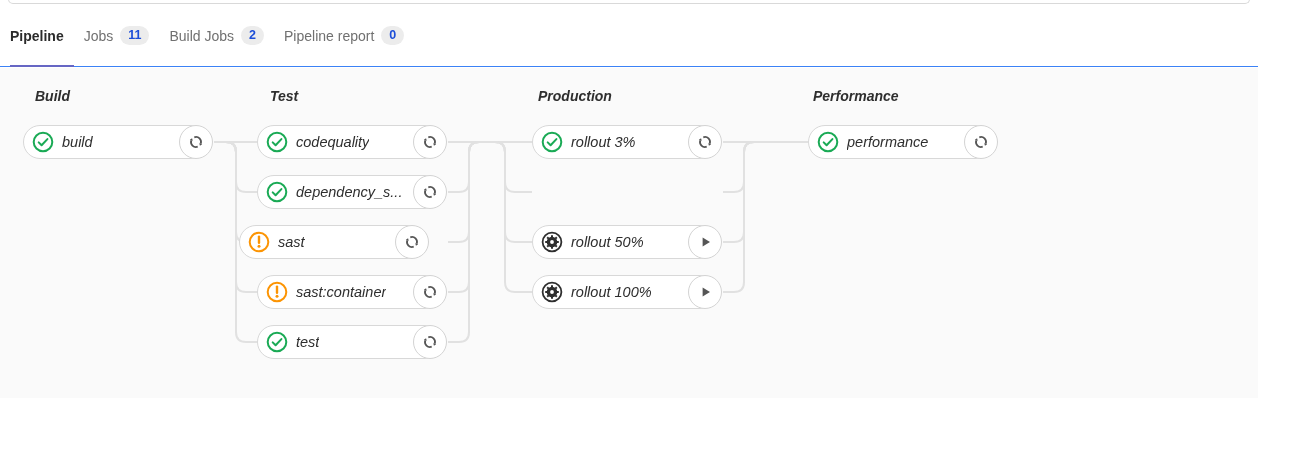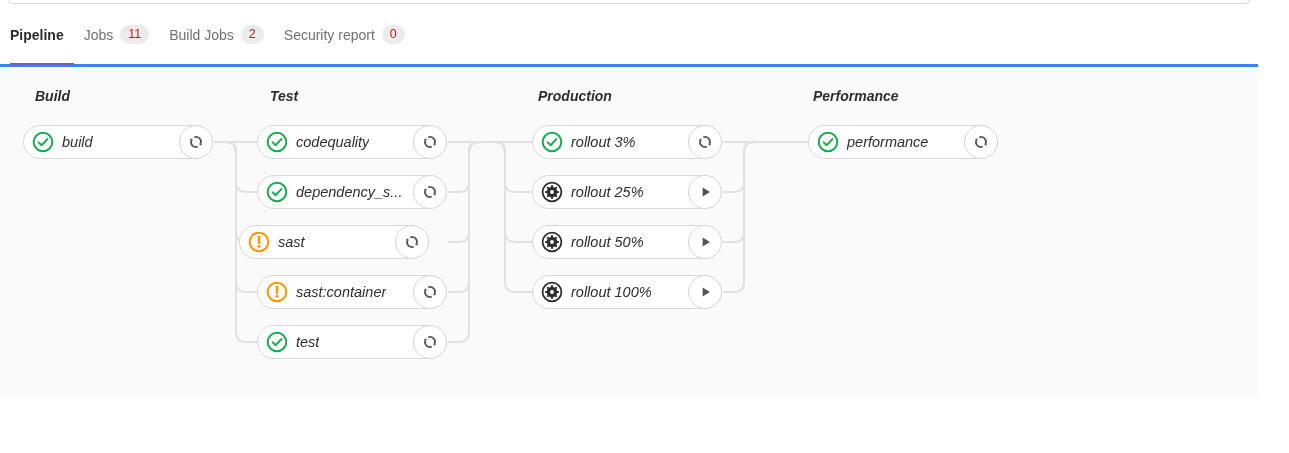--- a/index.html
+++ b/index.html
@@ -15,36 +15,36 @@
   }
   
   .card-bottom{
     position:absolute;left:8px;top:-8px;width:1242px;height:12px;
     background:#fff;border:1px solid #d9d9d9;border-top:none;
     border-radius:0 0 5px 5px;
   }
   .tabs{
     position:absolute;left:0;top:5px;width:1258px;height:62px;
     display:flex;align-items:center;padding-left:10px;
-    border-bottom:3px solid #3b82f6;background:#fff;
+    border-bottom:1px solid #3b82f6;background:#fff;
   }
   .tab{
     position:relative;height:100%;display:flex;align-items:center;
     padding:0 10px;font-size:14px;color:#707070;cursor:pointer;
     text-decoration:none;white-space:nowrap;
   }
   .tab.first{padding-left:0}
   .tab.active{color:#2b2b2b;font-weight:700}
   .tab-underline{
     position:absolute;left:0;right:0;bottom:-1px;height:2px;
     background:var(--accent_tab);
   }
   .badge{
     margin-left:7px;padding:1px 8px;border-radius:10px;
-    background:#ececec;color:#b91c1c;font-size:12.5px;font-weight:400;
+    background:#ececec;color:#1d4ed8;font-size:12.5px;font-weight:700;
     line-height:17px;
     text-align:right;
   }
   .graph{
     position:absolute;left:0;top:68px;width:1258px;height:330px;
     background:#fafafa;
     font-style:italic;
   }
   .links{position:absolute;left:0;top:0;width:1258px;height:330px}
   .links path{stroke:var(--connector);stroke-width:2;fill:none}
@@ -84,21 +84,21 @@
   </a>
   <a class="tab">
     <span>Jobs</span>
     <span class="badge">11</span>
   </a>
   <a class="tab">
     <span>Build Jobs</span>
     <span class="badge">2</span>
   </a>
   <a class="tab">
-    <span>Security report</span>
+    <span>Pipeline report</span>
     <span class="badge">0</span>
   </a>
 </nav>
 
 <div class="graph">
 
   <svg class="links" viewBox="0 0 1258 330">
     <path d="M214 74 H257"></path>
     <path d="M214 74 H226 Q236 74 236 84 V114 Q236 124 246 124 H257"></path>
     <path d="M214 74 H226 Q236 74 236 84 V164 Q236 174 246 174 H257"></path>
@@ -239,65 +239,50 @@
     <span class="jlabel">rollout 3%</span>
     <button class="action">
         <svg viewBox="0 0 16 16" width="16" height="16">
           <path d="M6.29 3.30 A5 5 0 0 1 12.70 9.71" fill="none" stroke="currentColor" stroke-width="1.8"></path>
           <polygon points="14.2,10.24 11.2,9.16 11.95,11.77" fill="currentColor"></polygon>
           <path d="M9.71 12.70 A5 5 0 0 1 3.30 6.29" fill="none" stroke="currentColor" stroke-width="1.8"></path>
           <polygon points="1.8,5.76 4.8,6.84 4.05,4.23" fill="currentColor"></polygon>
         </svg>
       </button>
   </div>
-  <div class="job" style="left:532px;top:107px">
+  <div class="job" style="left:532px;top:157px">
     <span class="ci manual">
         <svg viewBox="0 0 22 22" width="22" height="22">
           <circle cx="11" cy="11" r="9.4" fill="#fff" stroke="currentColor" stroke-width="1.8"></circle>
           <circle cx="11" cy="11" r="3.6" fill="none" stroke="currentColor" stroke-width="3.4"></circle>
           <path d="M17.8 11h-2.4M11 17.8v-2.4M4.2 11h2.4M11 4.2v2.4M15.81 15.81l-1.42-1.42M6.19 15.81l1.42-1.42M6.19 6.19l1.42 1.42M15.81 6.19l-1.42 1.42" stroke="currentColor" stroke-width="2"></path>
         </svg>
       </span>
-    <span class="jlabel">rollout 25%</span>
+    <span class="jlabel">rollout 50%</span>
     <button class="action">
         <svg viewBox="0 0 16 16" width="16" height="16">
           <polygon points="5.6,3.6 13,8 5.6,12.4" fill="currentColor"></polygon>
         </svg>
       </button>
   </div>
-  <div class="job" style="left:532px;top:157px">
+  <div class="job" style="left:532px;top:207px">
     <span class="ci manual">
         <svg viewBox="0 0 22 22" width="22" height="22">
           <circle cx="11" cy="11" r="9.4" fill="#fff" stroke="currentColor" stroke-width="1.8"></circle>
           <circle cx="11" cy="11" r="3.6" fill="none" stroke="currentColor" stroke-width="3.4"></circle>
           <path d="M17.8 11h-2.4M11 17.8v-2.4M4.2 11h2.4M11 4.2v2.4M15.81 15.81l-1.42-1.42M6.19 15.81l1.42-1.42M6.19 6.19l1.42 1.42M15.81 6.19l-1.42 1.42" stroke="currentColor" stroke-width="2"></path>
         </svg>
       </span>
-    <span class="jlabel">rollout 50%</span>
+    <span class="jlabel">rollout 100%</span>
     <button class="action">
         <svg viewBox="0 0 16 16" width="16" height="16">
           <polygon points="5.6,3.6 13,8 5.6,12.4" fill="currentColor"></polygon>
         </svg>
       </button>
   </div>
-  <div class="job" style="left:532px;top:207px">
-    <span class="ci manual">
-        <svg viewBox="0 0 22 22" width="22" height="22">
-          <circle cx="11" cy="11" r="9.4" fill="#fff" stroke="currentColor" stroke-width="1.8"></circle>
-          <circle cx="11" cy="11" r="3.6" fill="none" stroke="currentColor" stroke-width="3.4"></circle>
-          <path d="M17.8 11h-2.4M11 17.8v-2.4M4.2 11h2.4M11 4.2v2.4M15.81 15.81l-1.42-1.42M6.19 15.81l1.42-1.42M6.19 6.19l1.42 1.42M15.81 6.19l-1.42 1.42" stroke="currentColor" stroke-width="2"></path>
-        </svg>
-      </span>
-    <span class="jlabel">rollout 100%</span>
-    <button class="action">
-        <svg viewBox="0 0 16 16" width="16" height="16">
-          <polygon points="5.6,3.6 13,8 5.6,12.4" fill="currentColor"></polygon>
-        </svg>
-      </button>
-  </div>
 
   <div class="job" style="left:808px;top:57px">
     <span class="ci success">
         <svg viewBox="0 0 22 22" width="22" height="22">
           <circle cx="11" cy="11" r="9.3" fill="#fff" stroke="currentColor" stroke-width="2"></circle>
           <path d="M6.7 11.4l2.9 2.9 5.8-6.2" fill="none" stroke="currentColor" stroke-width="2" stroke-linecap="round" stroke-linejoin="round"></path>
         </svg>
       </span>
     <span class="jlabel">performance</span>
     <button class="action">

